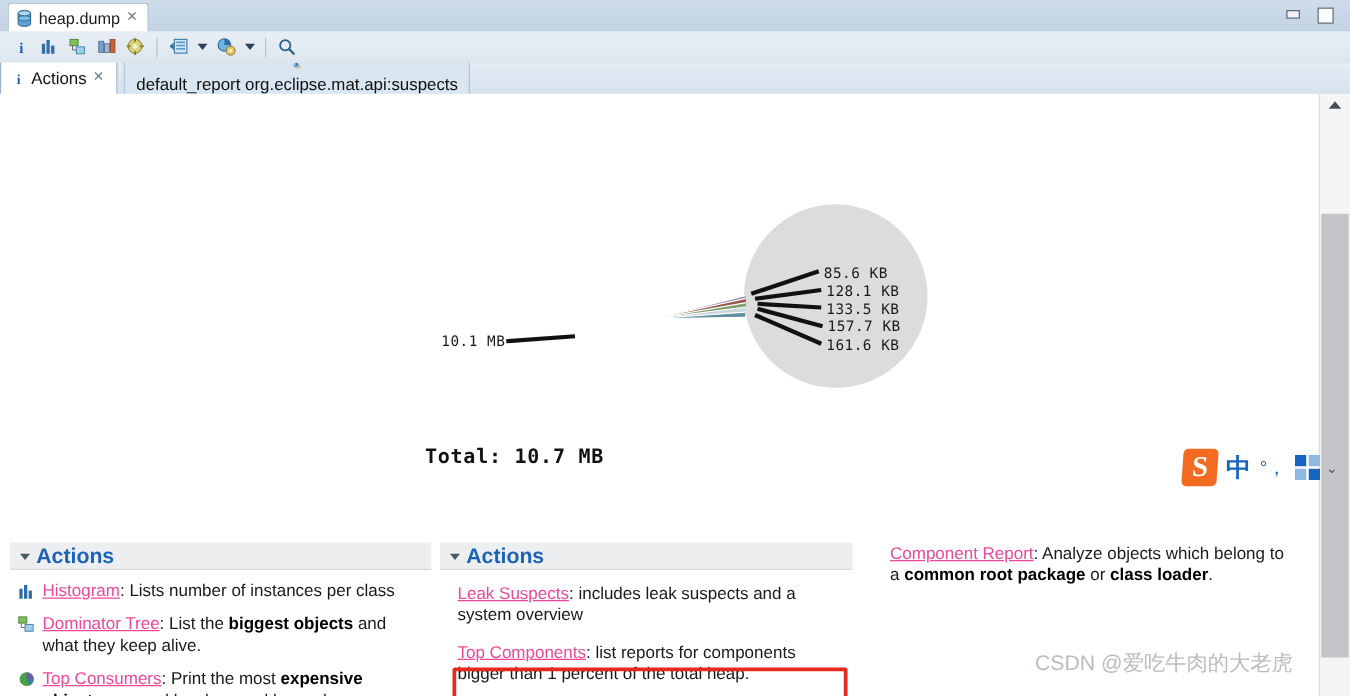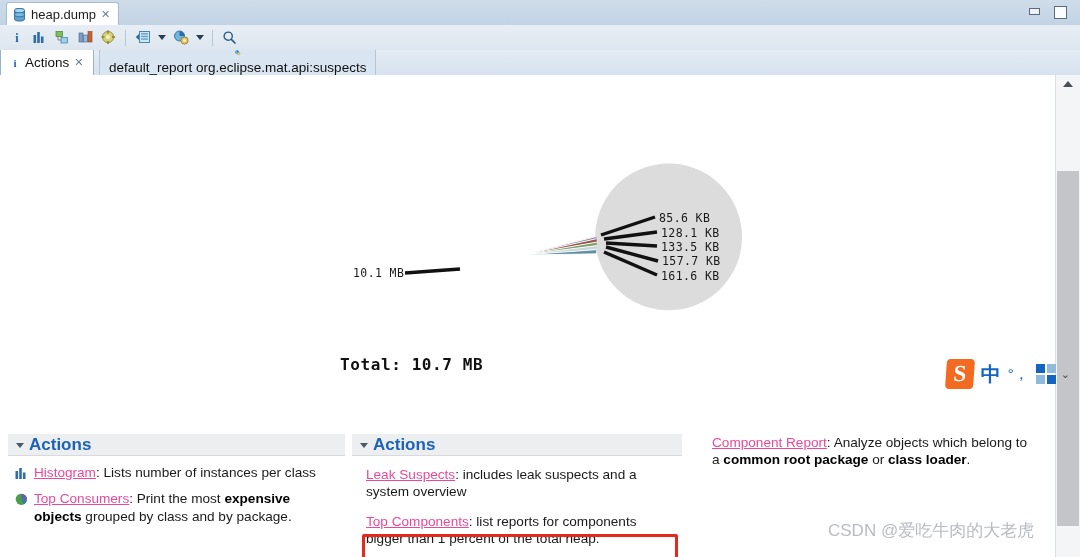--- a/index.html
+++ b/index.html
@@ -306,20 +306,32 @@
                 <rect x="1.5" y="5" width="2.6" height="8" fill="#2f6ca8"></rect>
                 <rect x="5.2" y="2" width="2.6" height="11" fill="#2f6ca8"></rect>
                 <rect x="8.9" y="6.5" width="2.6" height="6.5" fill="#2f6ca8"></rect>
               </svg>
             </span>
             <span class="txt">
               <a>Histogram</a><span>: Lists number of instances per class</span>
             </span>
           </div>
 
+          <div class="entry">
+            <span class="ico">
+              <svg width="15" height="15" viewBox="0 0 15 15">
+                <rect x="1" y="1.5" width="6.5" height="5" fill="#7fbf5a" stroke="#4a7f32" stroke-width="0.7"></rect>
+                <rect x="6" y="7.5" width="6.5" height="5.5" fill="#9fd0e8" stroke="#3b7ca3" stroke-width="0.7"></rect>
+                <path d="M3 6.5 V10 H6" fill="none" stroke="#6b6b6b" stroke-width="0.8"></path>
+              </svg>
+            </span>
+            <span class="txt">
+              <a>Dominator Tree</a><span>: List the </span><b>biggest objects</b><span> and what they keep alive.</span>
+            </span>
+          </div>
 
           <div class="entry">
             <span class="ico">
               <svg width="15" height="15" viewBox="0 0 15 15">
                 <circle cx="7.3" cy="7.3" r="5.6" fill="#4a9f4a"></circle>
                 <path d="M7.3 7.3 L7.3 1.7 A5.6 5.6 0 0 1 12.9 7.3 Z" fill="#6a5fa8"></path>
                 <path d="M7.3 7.3 L12.9 7.3 A5.6 5.6 0 0 1 9.6 12.4 Z" fill="#3b7ca3"></path>
               </svg>
             </span>
             <span class="txt">

